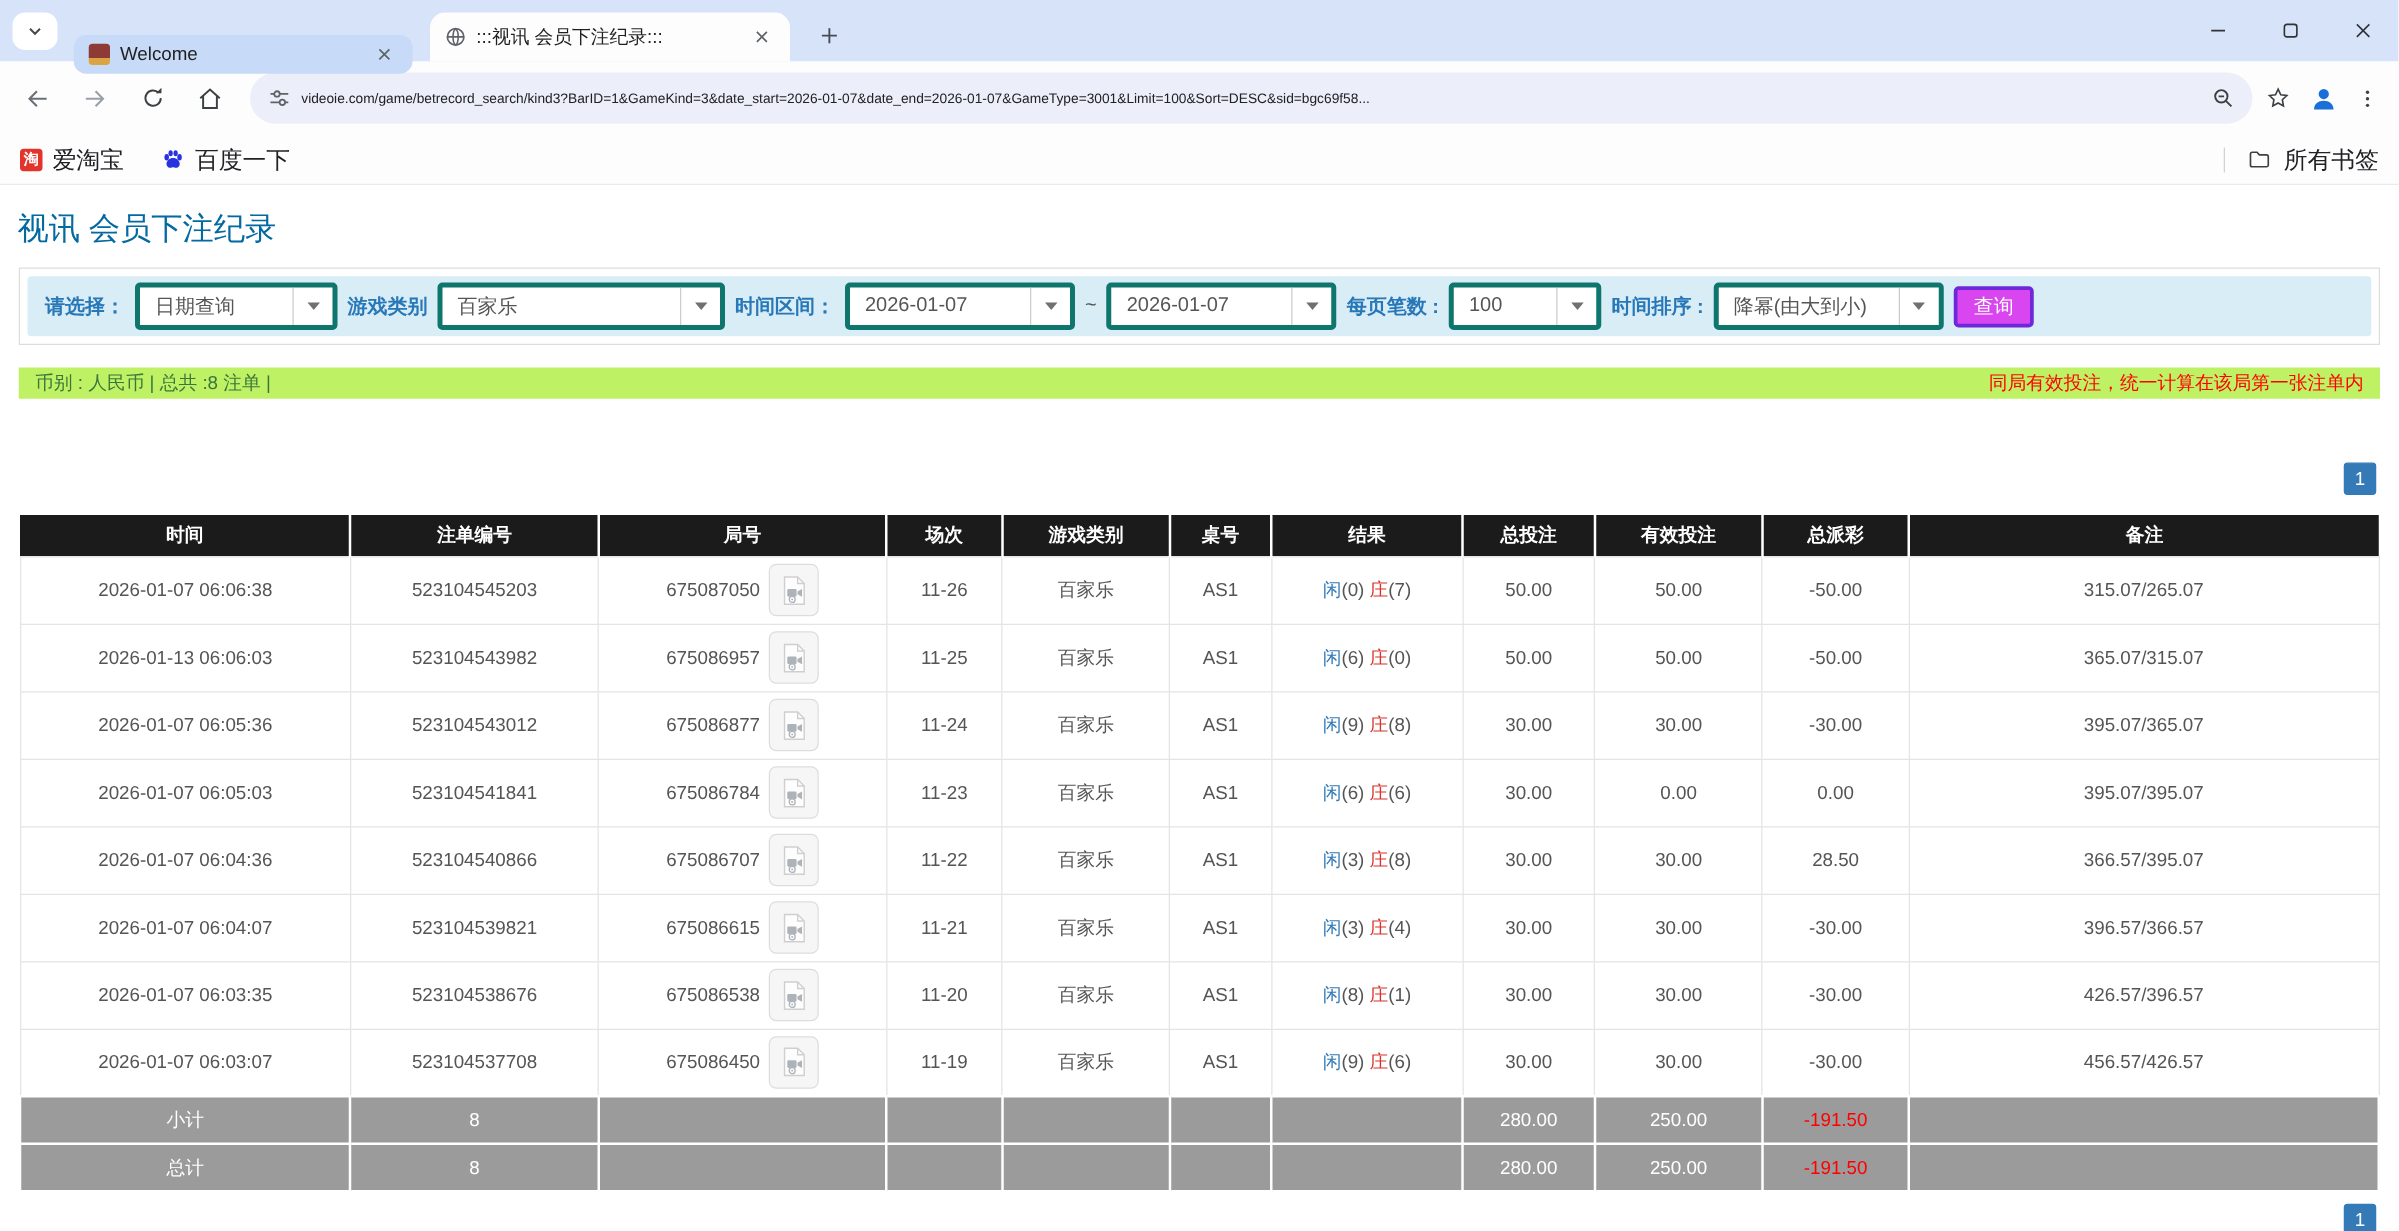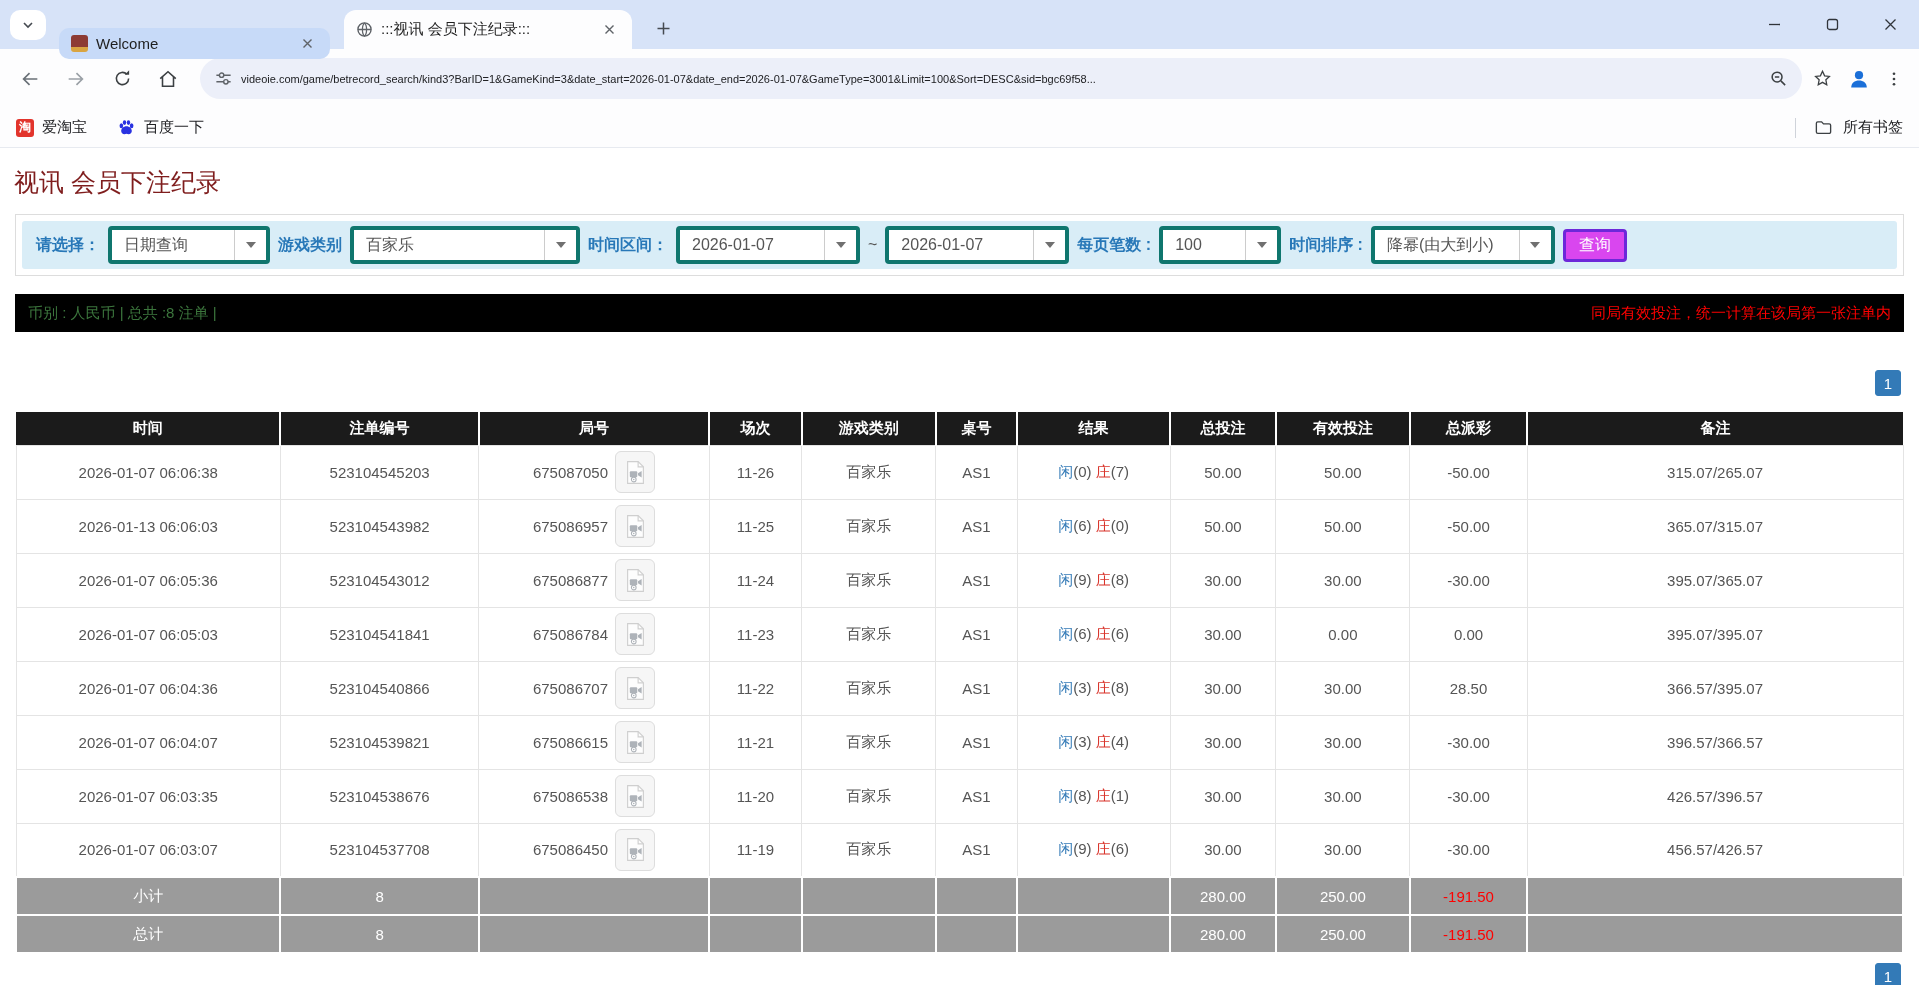--- a/index.html
+++ b/index.html
@@ -25,44 +25,44 @@
   .toolbar { height:59px; background:#fdfdfe; display:flex; align-items:center; padding:0 12px; }
   .navbtn { width:36px; height:36px; border-radius:50%; display:flex; align-items:center; justify-content:center;
     margin-right:10px; cursor:pointer; flex:none; }
   .omnibox { flex:1; height:41px; background:#eceff9; border-radius:21px; display:flex; align-items:center;
     padding:0 14px; margin:0 10px 0 4px; min-width:0; }
   .url-text { flex:1; font-size:11px; color:#202124; white-space:nowrap; overflow:hidden; margin:0 8px; }
   .toolbar-right { display:flex; align-items:center; gap:14px; flex:none; margin-right:4px; }
 
   .bookmarksbar { height:40px; background:#fdfdfe; border-bottom:1px solid #e7eaf0; display:flex; align-items:center; padding:0 16px; }
   .bookmark { display:flex; align-items:center; gap:8px; margin-right:30px; cursor:pointer; }
-  .bookmark-label { font-size:15px; color:#202124; }
+  .bookmark-label { font-size:19px; color:#202124; }
   .bm-taobao { width:18px; height:18px; background:#e2342c; border-radius:3px; color:#fff; font-size:12px; font-weight:bold;
     display:flex; align-items:center; justify-content:center; }
   .bm-right { margin-left:auto; display:flex; align-items:center; gap:10px; }
   .bm-sep { width:1px; height:20px; background:#cfd3da; margin-right:8px; }
 
   
   .content { position:relative; height:837px; background:#fff; }
-  .page-title { position:absolute; left:14px; top:18px; font-size:25px; font-weight:400; color:#7f1d1d; }
+  .page-title { position:absolute; left:14px; top:18px; font-size:25px; font-weight:400; color:#0369a1; }
 
   .filterbox { position:absolute; left:15px; right:15px; top:66px; height:62px; border:1px solid #ddd; background:#fff; padding:6px; }
   .filterbar { height:100%; background:#d9edf7; border-radius:3px; display:flex; align-items:center; padding:0 14px; gap:8px; }
   .flabel { font-size:16px; font-weight:bold; color:#2878b8; white-space:nowrap; }
   .fsel { display:flex; align-items:center; height:38px; background:#fff; border:4px solid #0f766e; border-radius:4px;
     overflow:hidden; cursor:pointer; flex:none; }
   .fsel .val { flex:1; padding:0 12px; font-size:16px; color:#555; white-space:nowrap; overflow:hidden; }
   .fsel .caretbox { width:32px; height:100%; border-left:1px solid #ccc; display:flex; align-items:center; justify-content:center; }
   .caret { width:0; height:0; border-left:5px solid transparent; border-right:5px solid transparent; border-top:6px solid #707070; }
   .w1{width:162px}.w2{width:230px}.w3{width:184px}.w4{width:122px}.w5{width:184px}
   .tilde { font-size:16px; color:#555; }
   .search-btn { height:33px; padding:0 13px; background:#d946ef; border:3px solid #6d28d9; border-radius:4px;
     color:#fff; font-size:16px; display:flex; align-items:center; cursor:pointer; flex:none; }
 
-  .infobar { position:absolute; left:15px; right:15px; top:146px; height:38px; background:#000000;
+  .infobar { position:absolute; left:15px; right:15px; top:146px; height:25px; background:#bef264;
     display:flex; align-items:center; justify-content:space-between; padding:0 13px; }
   .infobar .left { font-size:15px; color:#3c763d; }
   .infobar .right { font-size:15px; color:#ff0000; }
 
   .page-sq { position:absolute; width:26px; height:26px; background:#337ab7; border:1px solid #337ab7; border-radius:3px;
     color:#fff; font-size:15px; display:flex; align-items:center; justify-content:center; cursor:pointer; }
   .pg-top { right:18px; top:222px; }
   .pg-bottom { right:18px; top:815px; }
 
   table.bet { position:absolute; left:15px; right:15px; top:264px; width:1889px; border-collapse:collapse; table-layout:fixed; }

